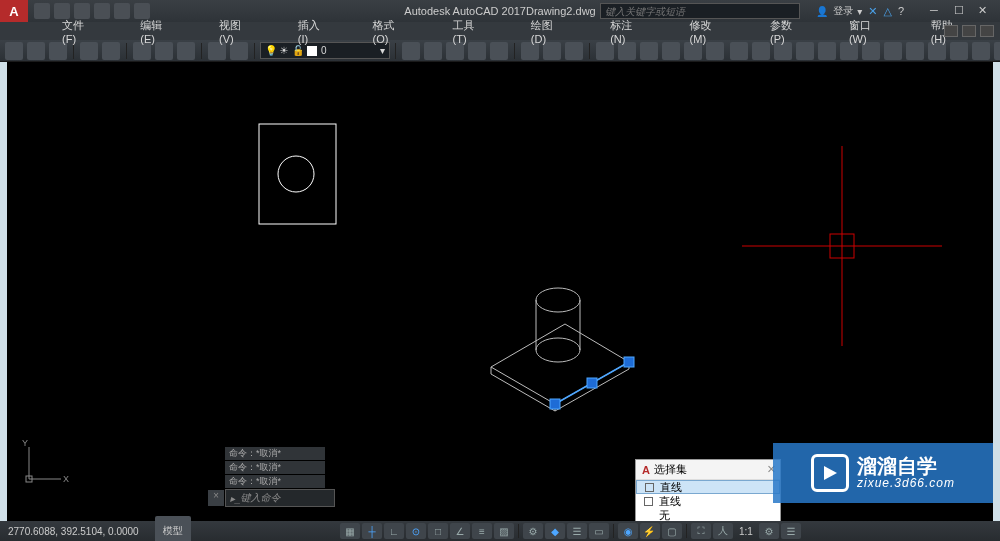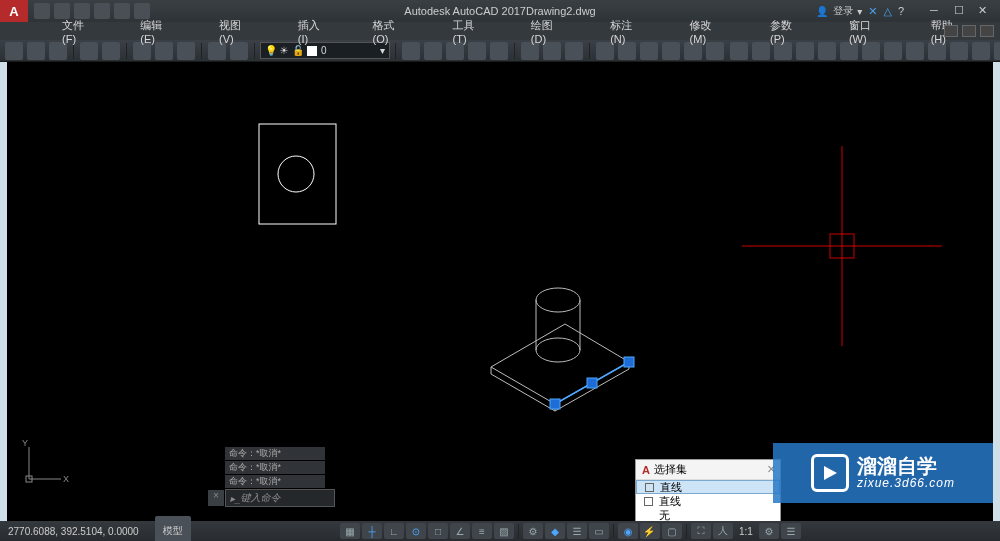--- a/index.html
+++ b/index.html
@@ -142,20 +142,21 @@
     <div class="qat-btn"></div>
     <div class="qat-btn"></div>
     <div class="qat-btn"></div>
     <div class="qat-btn"></div>
     <div class="qat-btn"></div>
   </div>
   <div class="title-center">
     <span>Autodesk AutoCAD 2017</span>
     <span>Drawing2.dwg</span>
   </div>
+  <input class="searchbox" placeholder="键入关键字或短语" style="">
   <div class="title-right">
     <div class="login-area">
       <span>👤</span>
       <span>登录</span>
       <span>▾</span>
     </div>
     <span style="color:#4aa0e8">✕</span>
     <span style="color:#4aa0e8">△</span>
     <span>?</span>
     <div class="winbtns">

